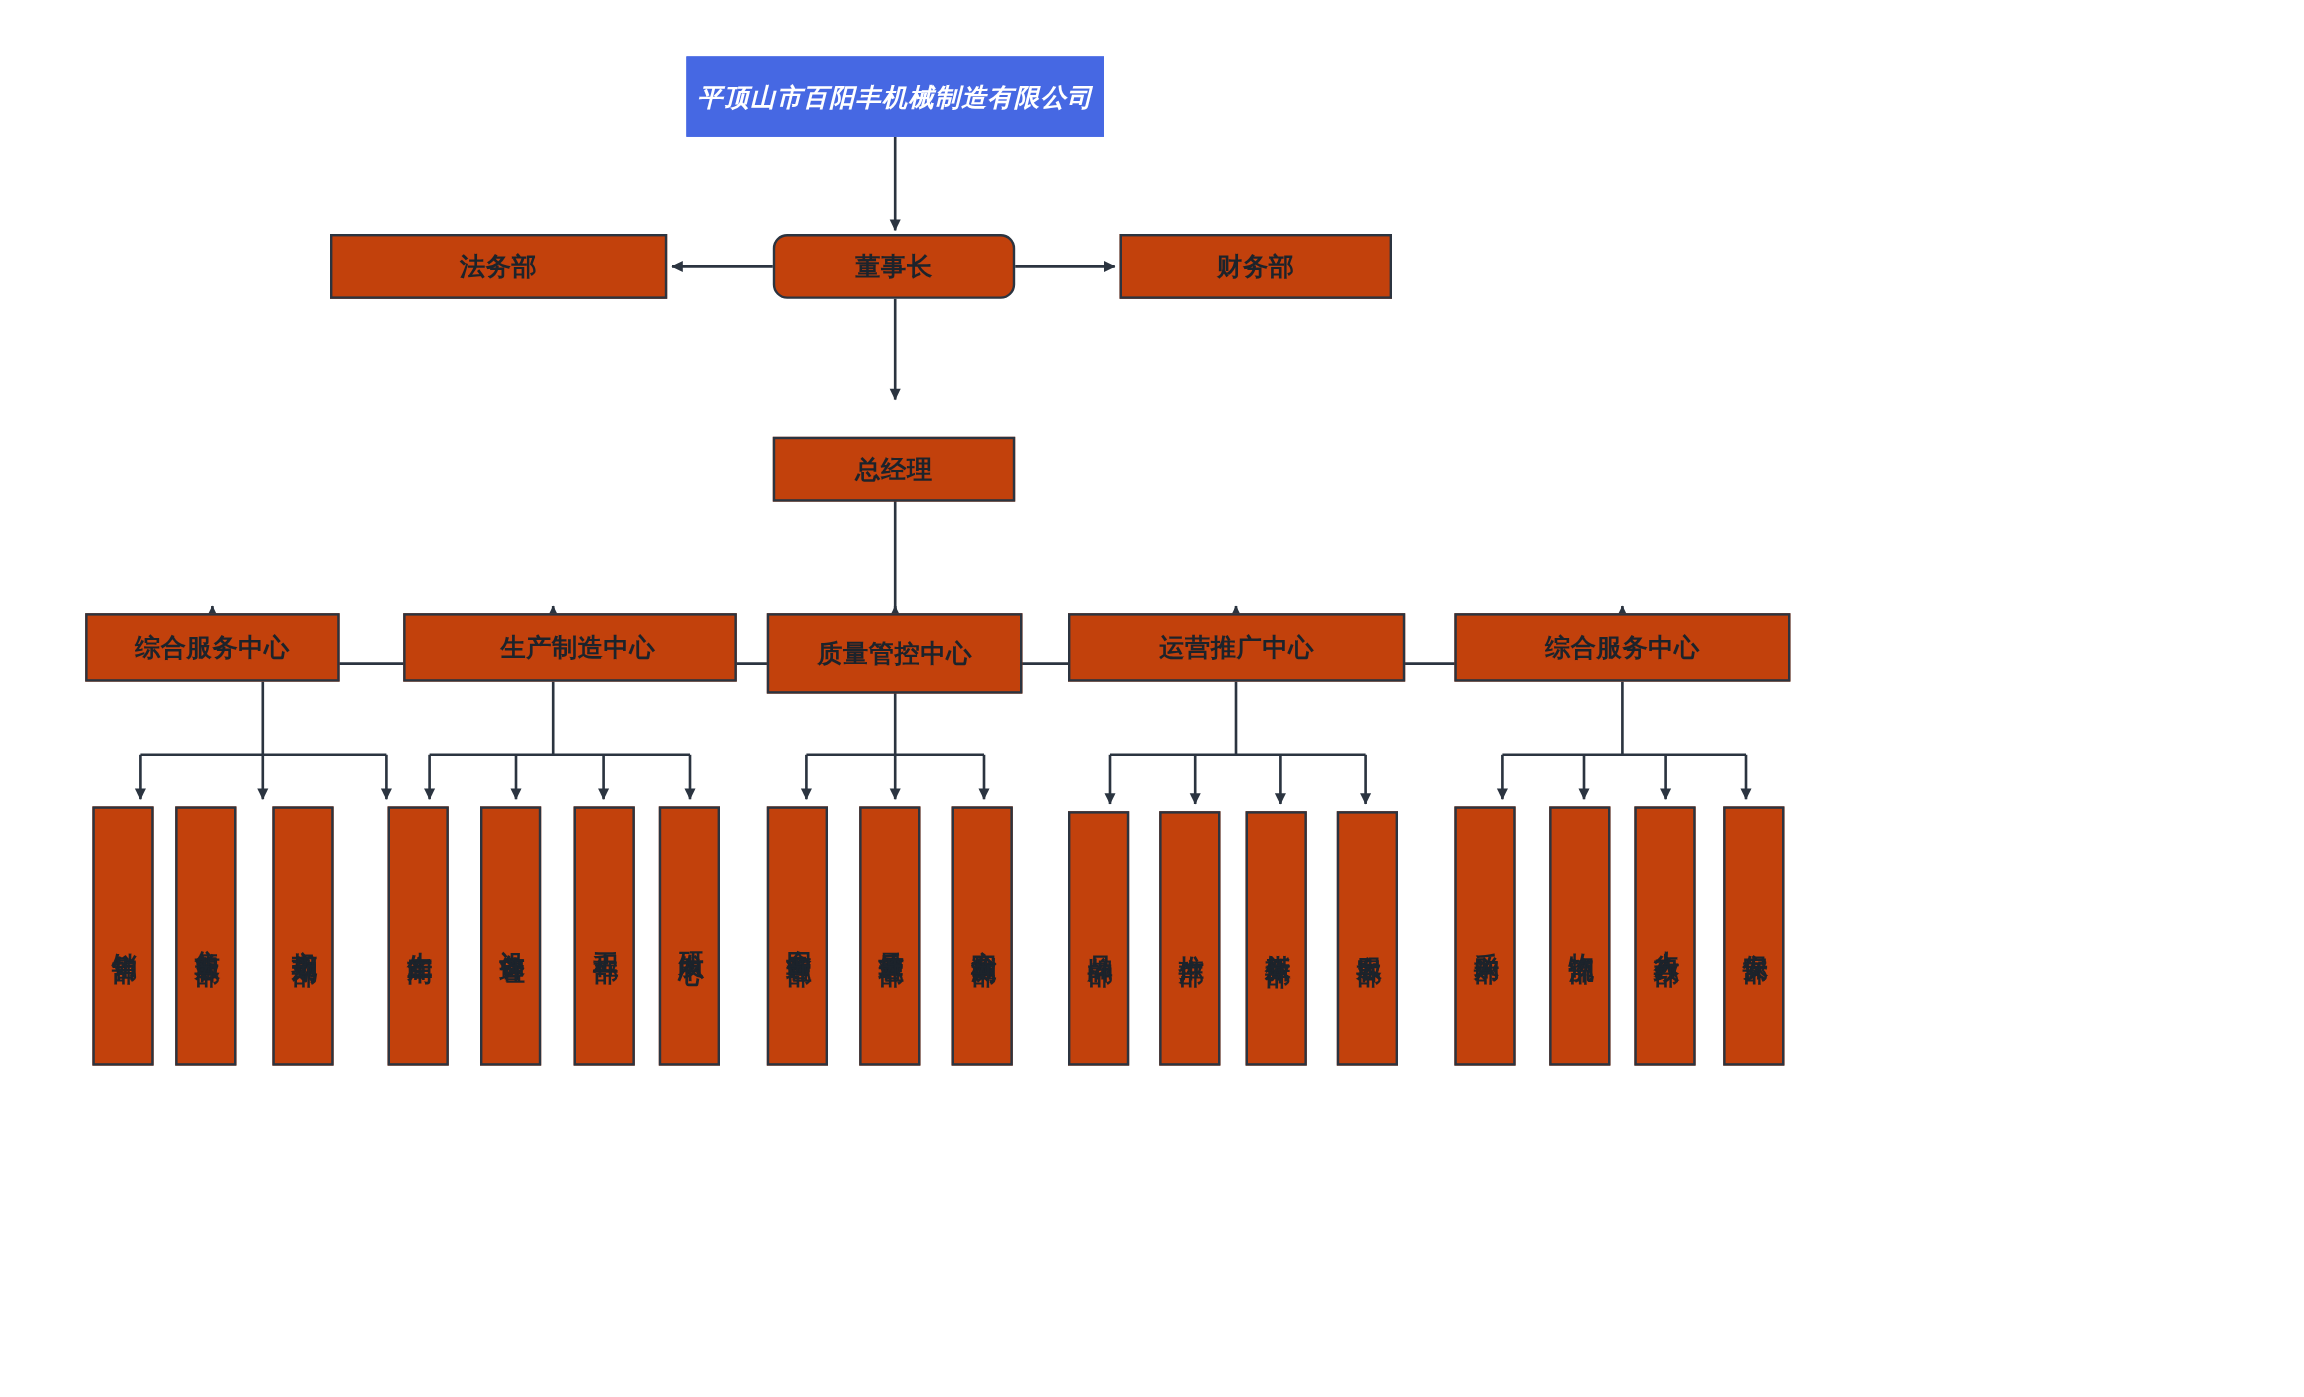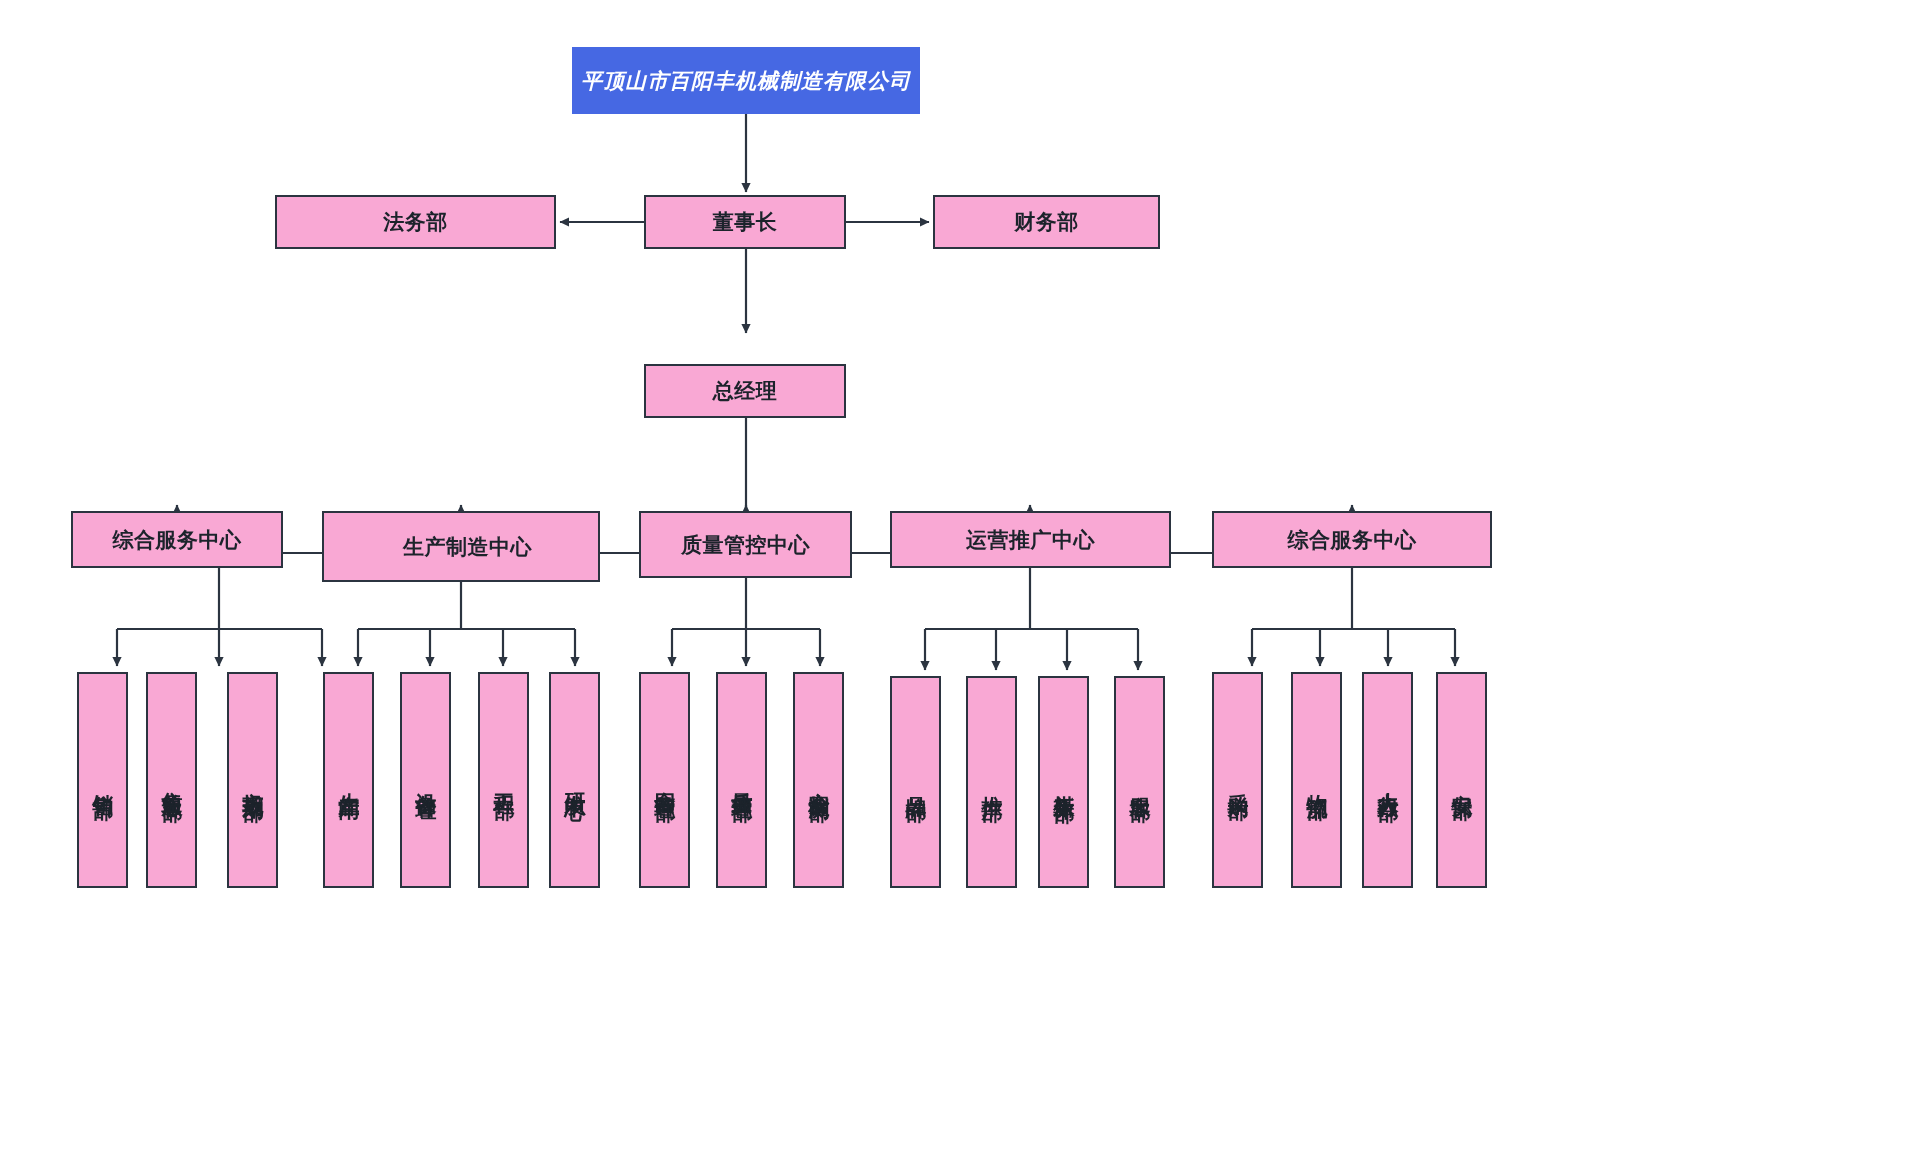--- a/index.html
+++ b/index.html
@@ -23,21 +23,21 @@
     left: 0;
     top: 0;
     width: 1920px;
     height: 1164px;
     pointer-events: none;
   }
   .node {
     position: absolute;
     box-sizing: border-box;
     border: 2.2px solid #2b3440;
-    background: #f9a8d4;
+    background: #c2410c;
     display: flex;
     align-items: center;
     justify-content: center;
     color: #1c232b;
     font-weight: bold;
     letter-spacing: 0.5px;
     z-index: 2;
   }
   .node.root {
     background: #4668e3;
@@ -151,37 +151,37 @@
   </svg>
 
   <div class="node root" style="left:572px; top:47px; width:348px; height:67px;font-style:italic;">
     <span>平顶山市百阳丰机械制造有限公司</span>
   </div>
 
   <div class="node exec" style="left:275px; top:195px; width:281px; height:54px;">
     <span>法务部</span>
   </div>
 
-  <div class="node exec" style="left:644px; top:195px; width:202px; height:54px;">
+  <div class="node exec" style="left:644px; top:195px; width:202px; height:54px;border-radius:12px;">
     <span>董事长</span>
   </div>
 
   <div class="node exec" style="left:933px; top:195px; width:227px; height:54px;">
     <span>财务部</span>
   </div>
 
   <div class="node exec" style="left:644px; top:336px; width:202px; height:54px;margin-top:28px;">
     <span>总经理</span>
   </div>
 
   <div class="node center" style="left:71px; top:511px; width:212px; height:57px;">
     <span>综合服务中心</span>
   </div>
 
-  <div class="node center" style="left:322px; top:511px; width:278px; height:71px;padding-left:13px;">
+  <div class="node center" style="left:336px; top:511px; width:278px; height:57px;padding-left:13px;">
     <span>生产制造中心</span>
   </div>
 
   <div class="node center" style="left:639px; top:511px; width:213px; height:67px;">
     <span>质量管控中心</span>
   </div>
 
   <div class="node center" style="left:1212px; top:511px; width:280px; height:57px;">
     <span>综合服务中心</span>
   </div>

